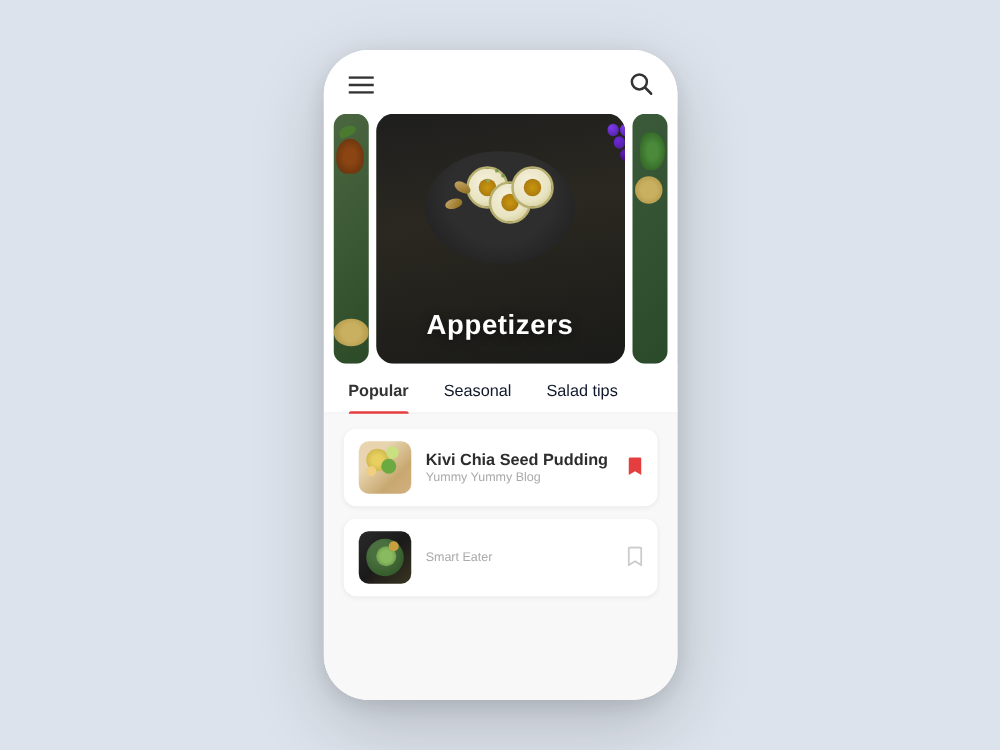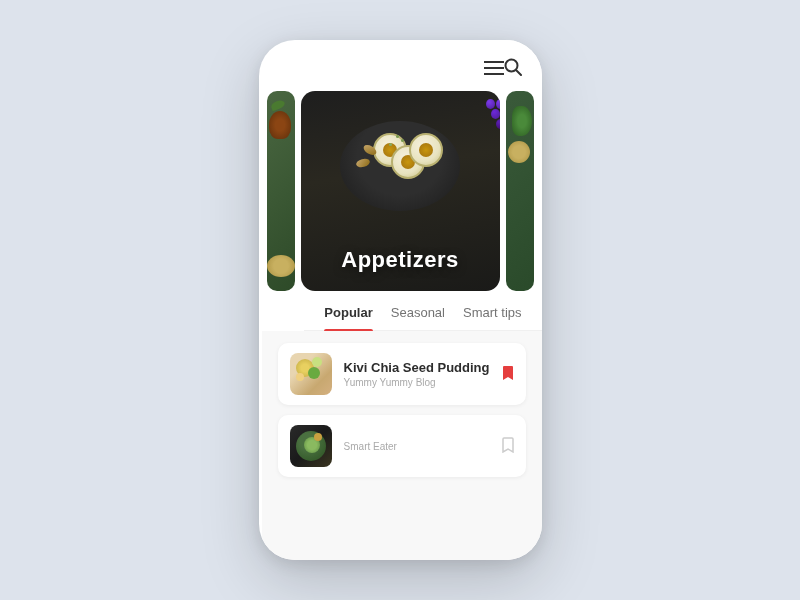--- a/index.html
+++ b/index.html
@@ -18,21 +18,20 @@
     .phone-shell {
       width: 283px;
       height: 520px;
       background: #ffffff;
       border-radius: 36px;
       box-shadow: 0 20px 60px rgba(0,0,0,0.18), 0 4px 16px rgba(0,0,0,0.10);
       overflow: hidden;
       display: flex;
       flex-direction: column;
       position: relative;
-      align-items: flex-end;
     }
 
     
     .header {
       display: flex;
       align-items: center;
       justify-content: space-between;
       padding: 18px 20px 10px;
       background: #fff;
       z-index: 10;
@@ -63,28 +62,28 @@
       font-size: 22px;
       font-weight: 600;
       text-shadow: 0 2px 8px rgba(0,0,0,0.5);
       letter-spacing: 0.5px;
     }
 
     
     .tabs {
       display: flex;
       padding: 14px 20px 0;
-      gap: 18px;
+      gap: 28px;
       border-bottom: 1px solid #f0f0f0;
       background: #fff;
     }
 
     .tab {
       font-size: 13px;
-      color: #737373;
+      color: #0f172a;
       padding-bottom: 10px;
       cursor: pointer;
       position: relative;
       white-space: nowrap;
     }
 
     .tab.active {
       color: #333;
       font-weight: 600;
     }
@@ -236,21 +235,21 @@
       <div style="width:28px; flex-shrink:0; border-radius:10px; overflow:hidden; position:relative; background: linear-gradient(135deg, #3a5a3a 0%, #2a4a2a 100%);">
         <div style="position:absolute; top:15px; right:2px; width:20px; height:30px; background:radial-gradient(ellipse, #4a8a3a 30%, #2a5a20 100%); border-radius:40% 60% 60% 40%;"></div>
         <div style="position:absolute; top:50px; left:2px; width:22px; height:22px; background:radial-gradient(circle, #c8b060 40%, #a89040 100%); border-radius:50%;"></div>
       </div>
     </div>
   </div>
 
   <div class="tabs">
     <div class="tab active">Popular</div>
     <div class="tab">Seasonal</div>
-    <div class="tab">Smart tips</div>
+    <div class="tab">Salad tips</div>
   </div>
 
   <div class="recipe-list">
 
     <div class="recipe-card">
       <div class="recipe-thumb thumb-kivi">
         <div style="position:absolute; width:18px; height:18px; background:radial-gradient(circle, #e8d060 30%, #c0a840 100%); border-radius:50%; top:6px; left:6px;"></div>
         <div style="position:absolute; width:12px; height:12px; background:#6aaa40; border-radius:50%; top:14px; left:18px;"></div>
         <div style="position:absolute; width:10px; height:10px; background:#c8e080; border-radius:50%; top:4px; left:22px;"></div>
         <div style="position:absolute; width:8px; height:8px; background:#f0d080; border-radius:50%; top:20px; left:6px;"></div>

